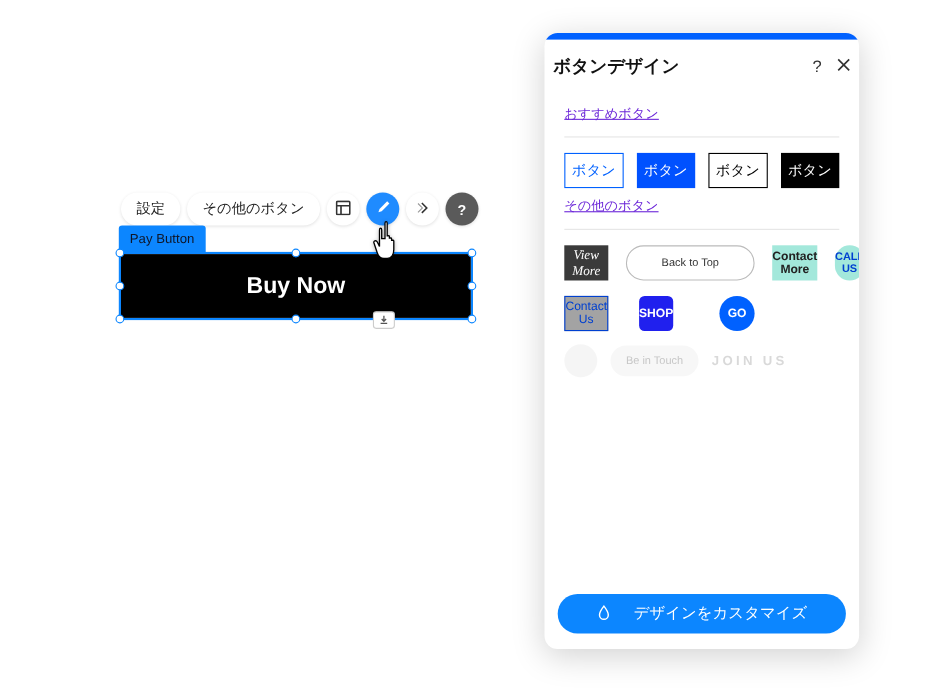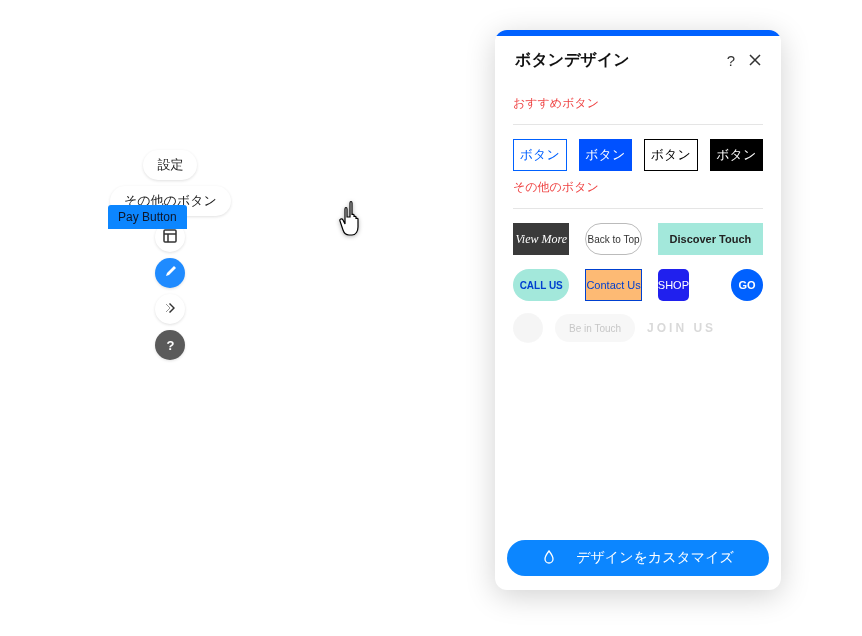--- a/index.html
+++ b/index.html
@@ -8,25 +8,24 @@
       background: #fff;
       width: 862px;
       height: 636px;
       position: relative;
     }
 
     
     .toolbar {
       position: absolute;
       left: 110px;
-      top: 150px;
+      top: 175px;
       display: flex;
       align-items: center;
       gap: 6px;
-      flex-direction: column;
     }
     .toolbar-btn {
       background: #fff;
       border: none;
       border-radius: 20px;
       padding: 0 14px;
       height: 30px;
       font-size: 13px;
       color: #222;
       cursor: pointer;
@@ -142,21 +141,21 @@
       overflow: hidden;
     }
     .panel-topbar {
       height: 6px;
       background: #0061ff;
     }
     .panel-header {
       display: flex;
       align-items: center;
       justify-content: space-between;
-      padding: 14px 20px 12px;
+      padding: 14px 8px 12px;
     }
     .panel-title {
       font-size: 16px;
       font-weight: 700;
       color: #111;
     }
     .panel-header-actions {
       display: flex;
       gap: 14px;
       align-items: center;
@@ -171,22 +170,23 @@
     }
 
     .panel-body {
       flex: 1;
       overflow: hidden;
       padding: 4px 18px 0;
       position: relative;
     }
     .section-label {
       font-size: 12px;
-      color: #ef4444;
+      color: #6d28d9;
       margin: 8px 0 12px;
+      text-decoration: underline;
     }
     .divider {
       border: none;
       border-top: 1px solid #e5e5e5;
       margin: 10px 0 14px;
     }
 
     .btn-grid {
       display: grid;
       grid-template-columns: 1fr 1fr 1fr 1fr;
@@ -202,39 +202,39 @@
       align-items: center;
       justify-content: center;
     }
     .p1 { background: #fff; border: 1.5px solid #0061ff; color: #0061ff; }
     .p2 { background: #0051ff; border: none; color: #fff; }
     .p3 { background: #fff; border: 1.5px solid #000; color: #000; }
     .p4 { background: #000; border: none; color: #fff; }
 
     .other-grid {
       display: grid;
-      grid-template-columns: 1fr 1fr 1fr;
+      grid-template-columns: 1fr 1fr 1fr 1fr;
       gap: 14px 16px;
       margin-bottom: 12px;
     }
     .other-btn {
       height: 32px;
       font-size: 11px;
       cursor: pointer;
       display: flex;
       align-items: center;
       justify-content: center;
       border: none;
     }
     .o1 { background: #3a3a3a; color: #fff; font-family: Georgia, serif; font-style: italic; font-size: 12px; }
     .o2 { background: #fff; color: #333; border: 1px solid #bbb; border-radius: 20px; font-size: 10px; }
     .o3 { background: #a3e8db; color: #222; font-weight: 600; }
     .o4 { background: #a3e8db; color: #0040d0; font-weight: 700; font-size: 10px; border-radius: 20px; }
-    .o5 { background: #fdba74; color: #0040d0; border: 1.5px solid #0040d0; font-size: 11px; }
-    .o6 { background: #2020ee; color: #fff; font-weight: 400; border-radius: 5px; font-size: 11px; }
+    .o5 { background: #a3a3a3; color: #0040d0; border: 1.5px solid #0040d0; font-size: 11px; }
+    .o6 { background: #2020ee; color: #fff; font-weight: 700; border-radius: 5px; font-size: 11px; margin-left: 12px; }
 
     .go-btn {
       position: absolute;
       width: 32px;
       height: 32px;
       border-radius: 50%;
       background: #0061ff;
       color: #fff;
       font-weight: 700;
       font-size: 11px;
@@ -315,20 +315,36 @@
 </div>
 
 <div class="cursor-hand">
   <svg width="34" height="40" viewBox="0 0 34 40">
       <path d="M14 4 C14 2 16 2 16 4 L16 16 C16 15 18 15 18 16 L18 18 C18 17 20 17 20 18 L20 20 C20 19 22 19 22 20 L22 28 C22 32 20 36 16 36 L13 36 C10 36 8 34 7 31 L4 22 C3 20 6 19 7 21 L9 25 L9 10 C9 8 11 8 11 10 L11 18 L14 18 Z" fill="#fff" stroke="#000" stroke-width="1.2"></path>
     </svg>
 </div>
 
 <div class="selected-wrapper">
   <div class="element-tag">Pay Button</div>
+  <div class="selected-box">
+    <button class="buy-now-btn">Buy Now</button>
+    <div class="handle h-tl"></div>
+    <div class="handle h-tm"></div>
+    <div class="handle h-tr"></div>
+    <div class="handle h-ml"></div>
+    <div class="handle h-mr"></div>
+    <div class="handle h-bl"></div>
+    <div class="handle h-bm"></div>
+    <div class="handle h-br"></div>
+    <div class="download-handle">
+      <svg width="10" height="10" viewBox="0 0 10 10">
+          <path d="M5 1 L5 6 M3 4 L5 6 L7 4 M2 8 L8 8" stroke="#555" stroke-width="1.2" fill="none"></path>
+        </svg>
+    </div>
+  </div>
 </div>
 
 <div class="panel">
   <div class="panel-topbar"></div>
   <div class="panel-header">
     <div class="panel-title">ボタンデザイン</div>
     <div class="panel-header-actions">
       <button class="header-action-btn">
         <span>?</span>
       </button>
@@ -352,21 +368,21 @@
       <button class="preset-btn p3">ボタン</button>
       <button class="preset-btn p4">ボタン</button>
     </div>
 
     <div class="section-label">その他のボタン</div>
     <hr class="divider">
 
     <div class="other-grid">
       <button class="other-btn o1">View More</button>
       <button class="other-btn o2">Back to Top</button>
-      <button class="other-btn o3">Discover Touch</button>
+      <button class="other-btn o3">Contact More</button>
       <button class="other-btn o4">CALL US</button>
       <button class="other-btn o5">Contact Us</button>
       <div style="display:flex;gap:10px;align-items:center">
         <button class="other-btn o6" style="flex:1">SHOP</button>
         <button class="go-btn" style="position:static">GO</button>
       </div>
     </div>
 
     <div class="row3">
       <div class="circ"></div>

